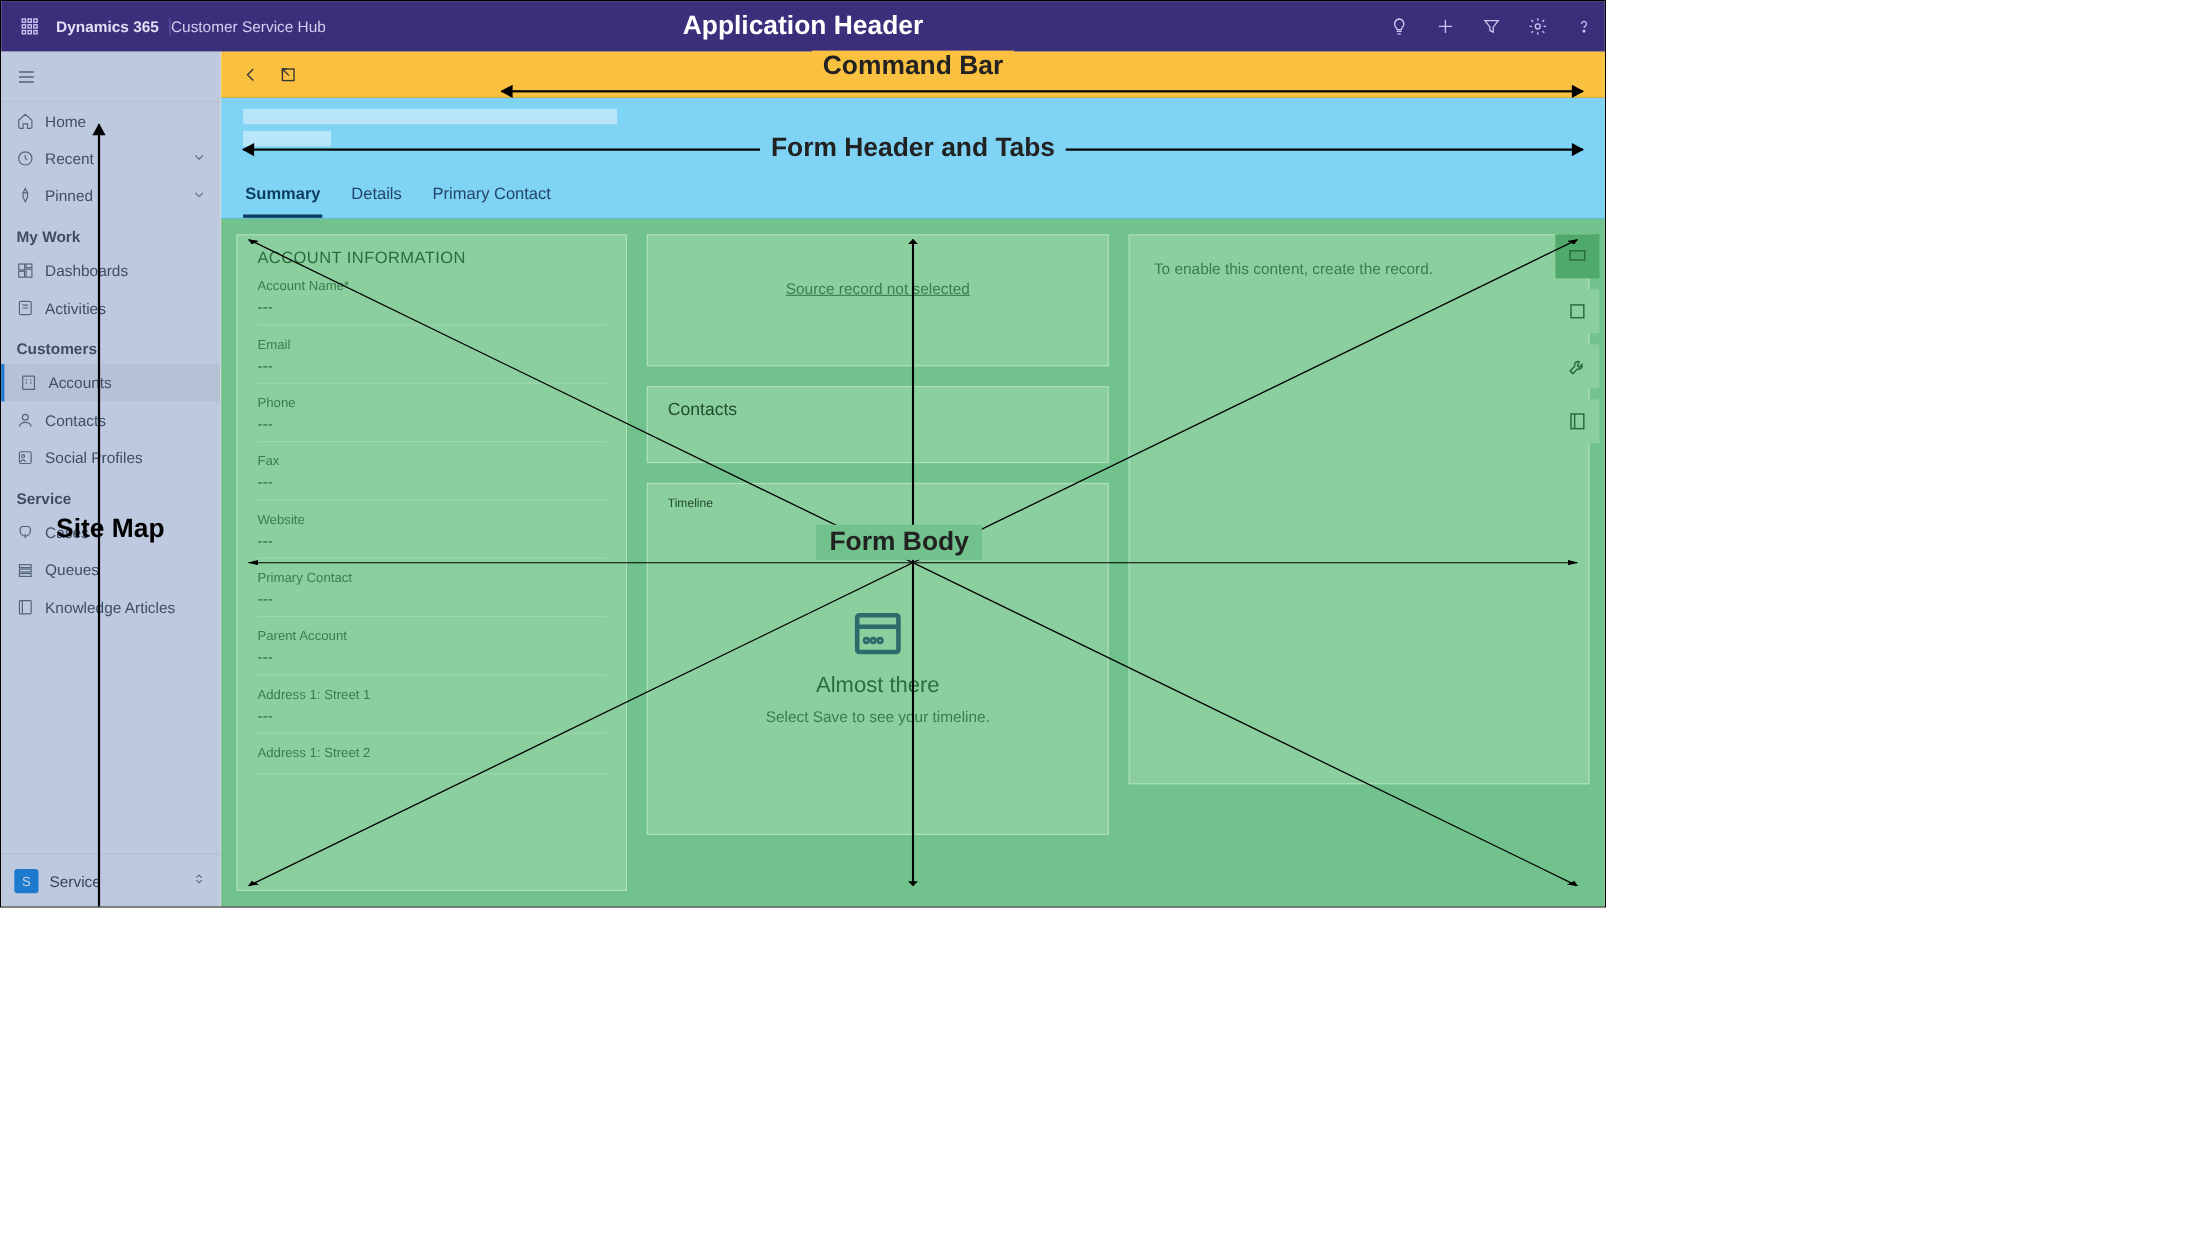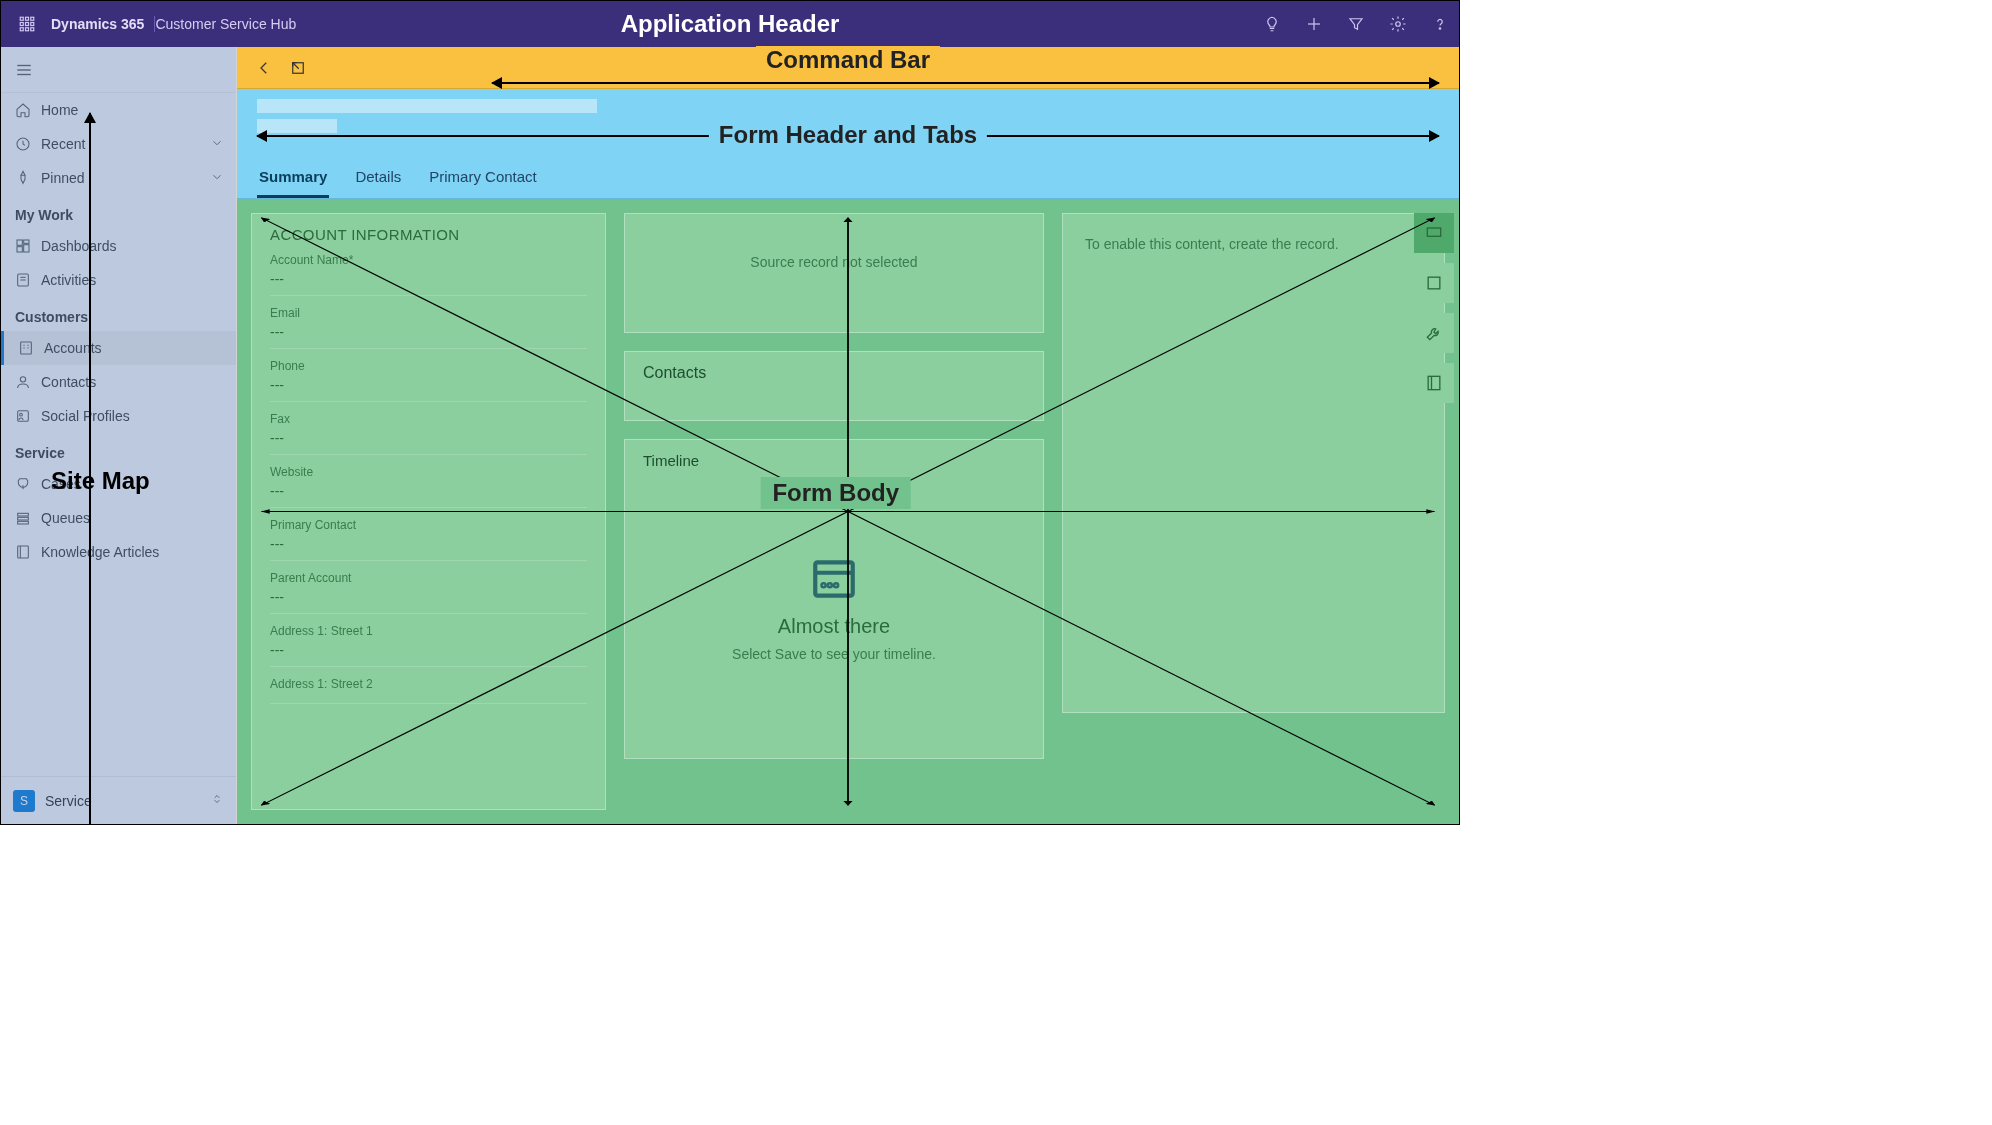--- a/index.html
+++ b/index.html
@@ -44,21 +44,21 @@
   }
   .app-header .right-icons { position: absolute; right: 10px; display: flex; gap: 24px; align-items: center; }
   .hdr-icon { color: #cfc6f1; width: 18px; height: 18px; display:inline-flex; align-items:center; justify-content:center; cursor:pointer;}
   .hdr-icon svg { width: 18px; height: 18px; fill: none; stroke: #cfc6f1; stroke-width:1.6; }
 
   
   .body-row { display: flex; flex: 1; min-height: 0; position: relative; }
 
   
   .sitemap {
-    width: 236px;
+    width: 200px;
     background: #f3f2f1;
     display: flex;
     flex-direction: column;
     border-right: 1px solid #d6d4d2;
     position: relative;
   }
   .sitemap-overlay {
     position: absolute; inset: 0;
     background: rgba(86,127,190,0.35);
     pointer-events: none;
@@ -147,21 +147,21 @@
     padding:12px 18px;
     color:#1f4e2f;
   }
   .col1 { width:355px;}
   .col2 { width:420px;}
   .col3 { flex:1; min-width:0;}
   .section-title { font-size:15px; letter-spacing:.4px; color:#2b6b3c; margin-bottom:10px;}
   .field { margin-bottom:10px; border-bottom:1px solid #9fd8af; padding-bottom:8px;}
   .field-label { font-size:12px; color:#3b7c4e; margin-bottom:4px;}
   .field-value { font-size:14px; color:#2b6b3c;}
-  .col2 .msg { text-align:center; font-size:14px; color:#3b7c4e;}
+  .col2 .msg { text-align:center; font-size:14px; color:#3b7c4e;text-decoration:underline;}
   .card.timeline-card { height:320px; display:flex; flex-direction:column;}
   .timeline-body { flex:1; display:flex; flex-direction:column; align-items:center; justify-content:center; gap:8px;}
   .timeline-icon svg { width:50px; height:50px; stroke:#2b6b6b; fill:none; stroke-width:2;}
   .timeline-title { font-size:20px; color:#2b6b3c;}
   .timeline-sub { font-size:14px; color:#3b7c4e;}
   .col3 .enable-msg { color:#3b7c4e; padding:10px 4px;}
   .side-rail { position:absolute; right:0; top:14px; width:50px; display:flex; flex-direction:column; align-items:center; gap:10px;}
   .rail-btn { width:40px; height:40px; display:flex; align-items:center; justify-content:center; background:#8bcf9f; cursor:pointer;}
   .rail-btn.active { background:#4fa96b;}
   .rail-btn svg { width:20px; height:20px; stroke:#2b6b3c; fill:none; stroke-width:1.6;}
@@ -430,21 +430,21 @@
       </div>
 
       <div class="col col2">
         <div class="card" style="height:120px;">
           <div class="msg" style="margin-top:28px;">Source record not selected</div>
         </div>
         <div class="card" style="height:70px;">
           <div style="font-size:16px;">Contacts</div>
         </div>
         <div class="card timeline-card">
-          <div style="font-size:15px;">Timeline</div>
+          <div style="font-size:11px;">Timeline</div>
           <div class="timeline-body">
             <span class="timeline-icon">
               <svg viewBox="0 0 24 24">
                   <rect x="3" y="4" width="18" height="16" rx="1"></rect>
                   <line x1="3" y1="9" x2="21" y2="9"></line>
                   <circle cx="7" cy="15" r="0.6"></circle>
                   <circle cx="10" cy="15" r="0.6"></circle>
                   <circle cx="13" cy="15" r="0.6"></circle>
                 </svg>
             </span>

